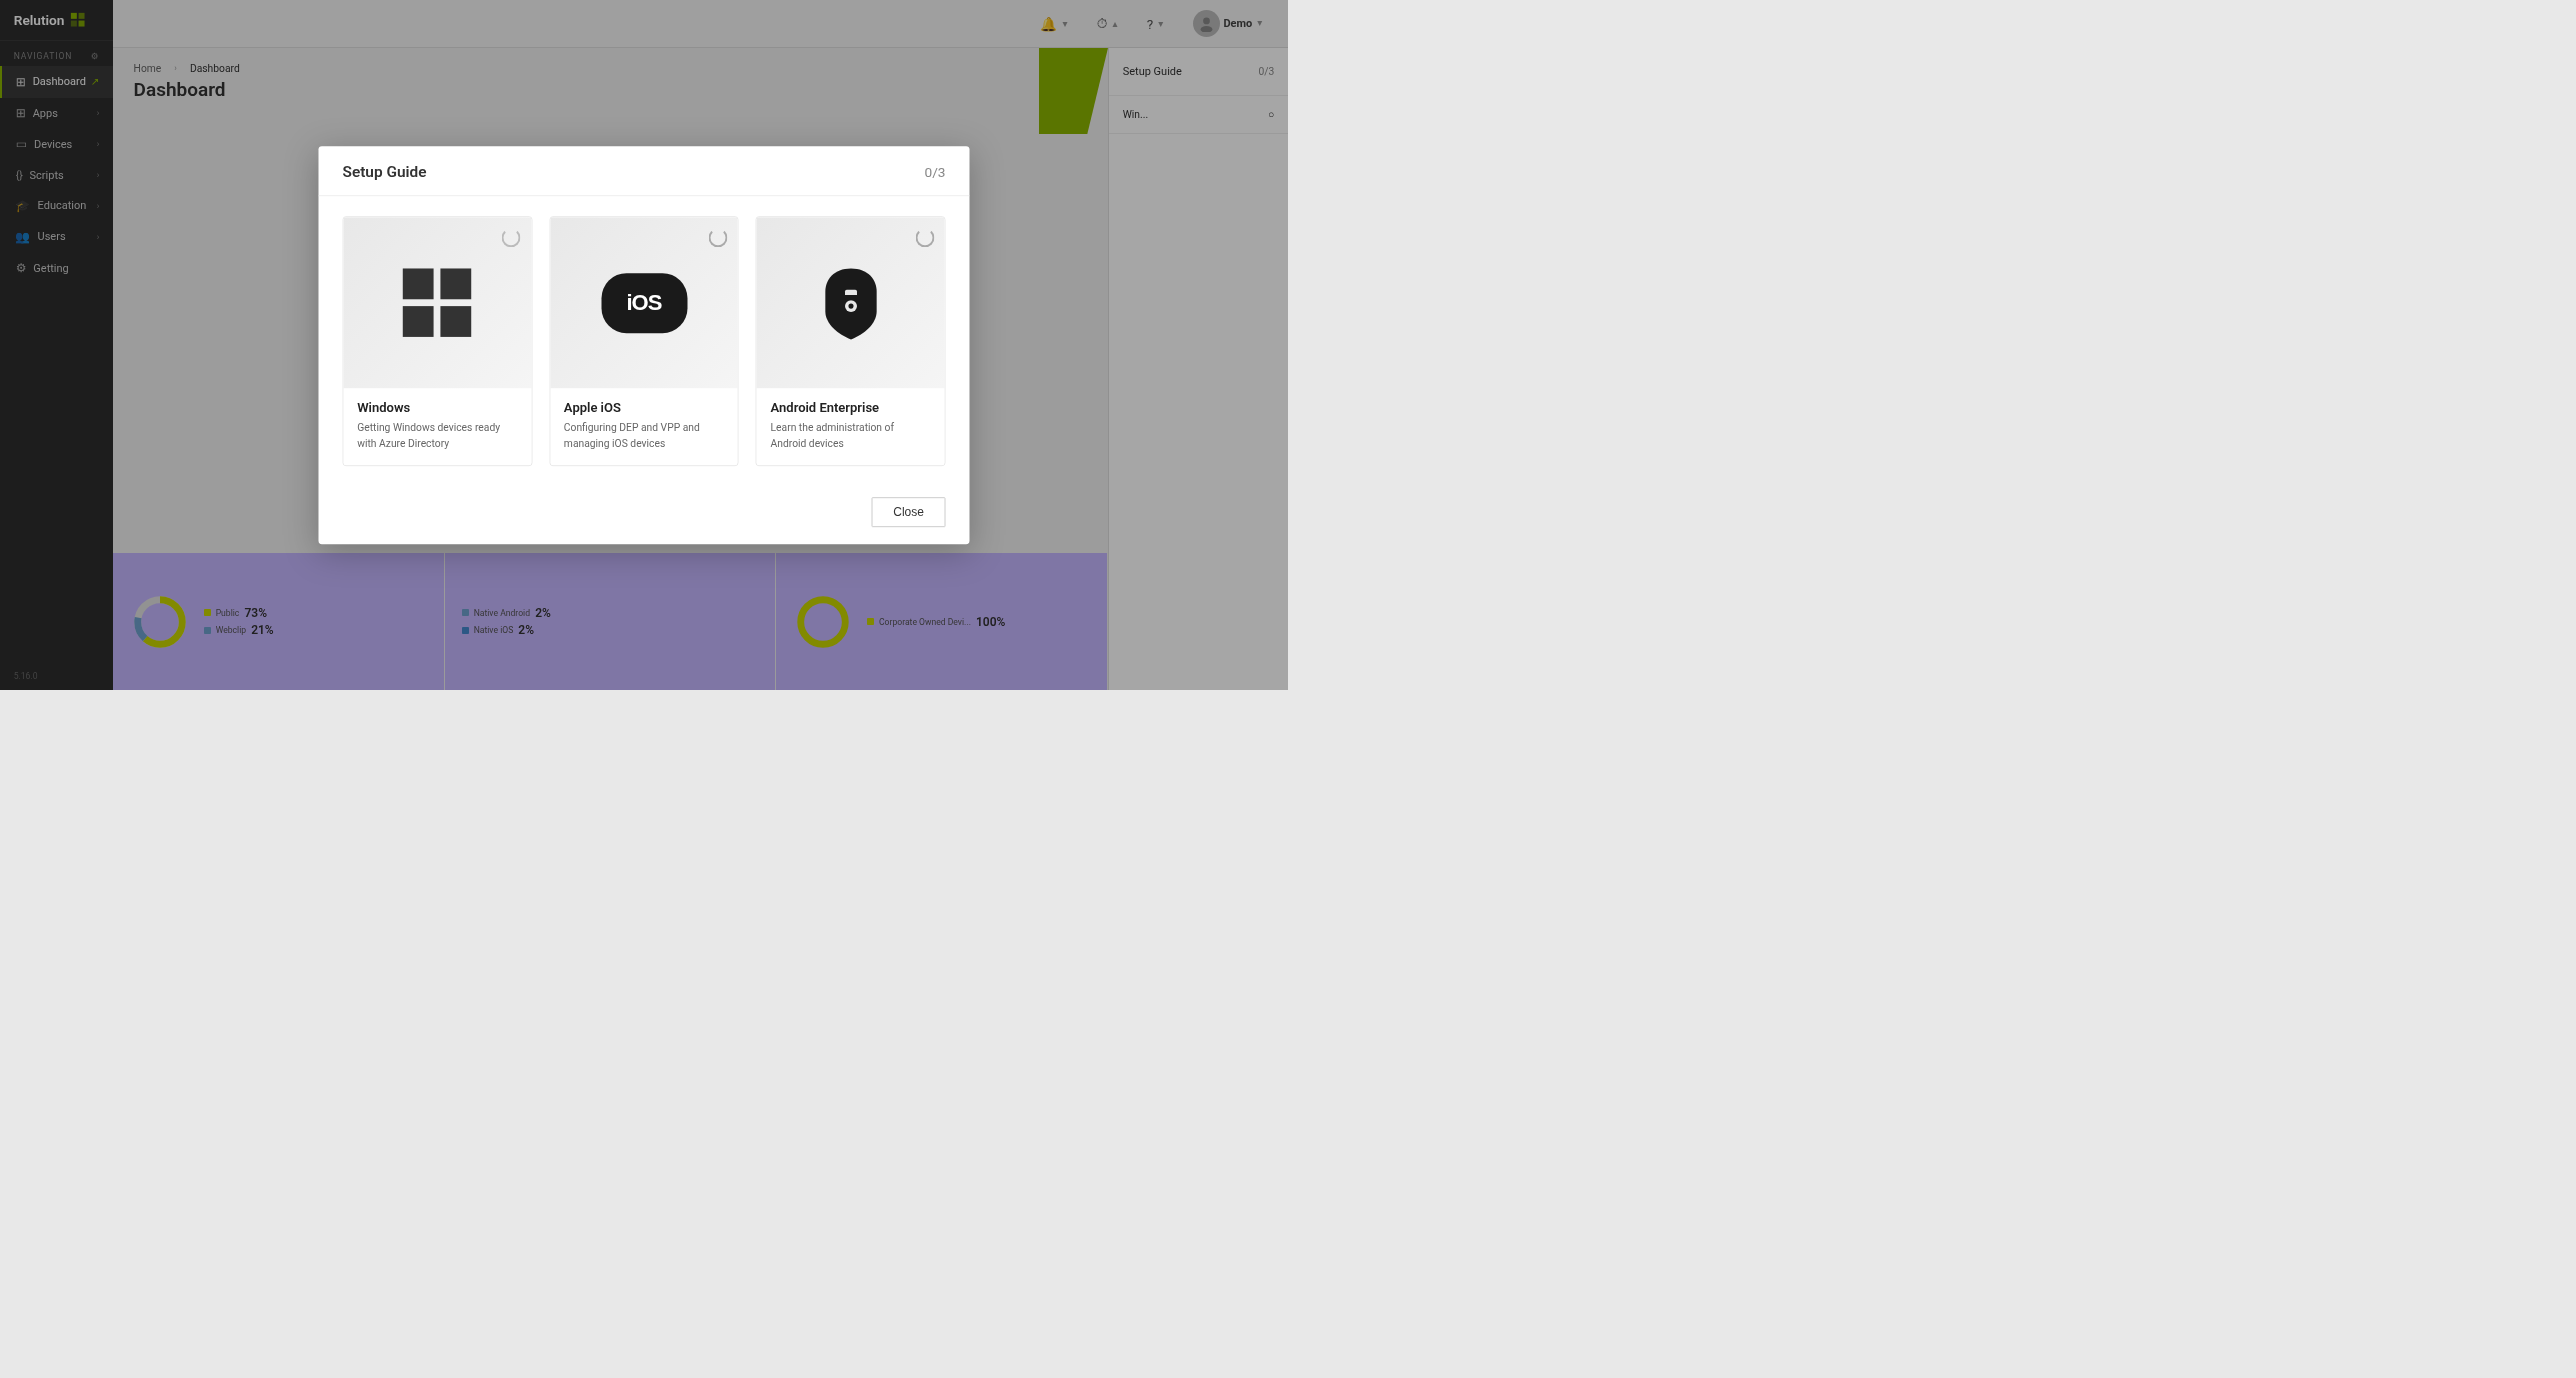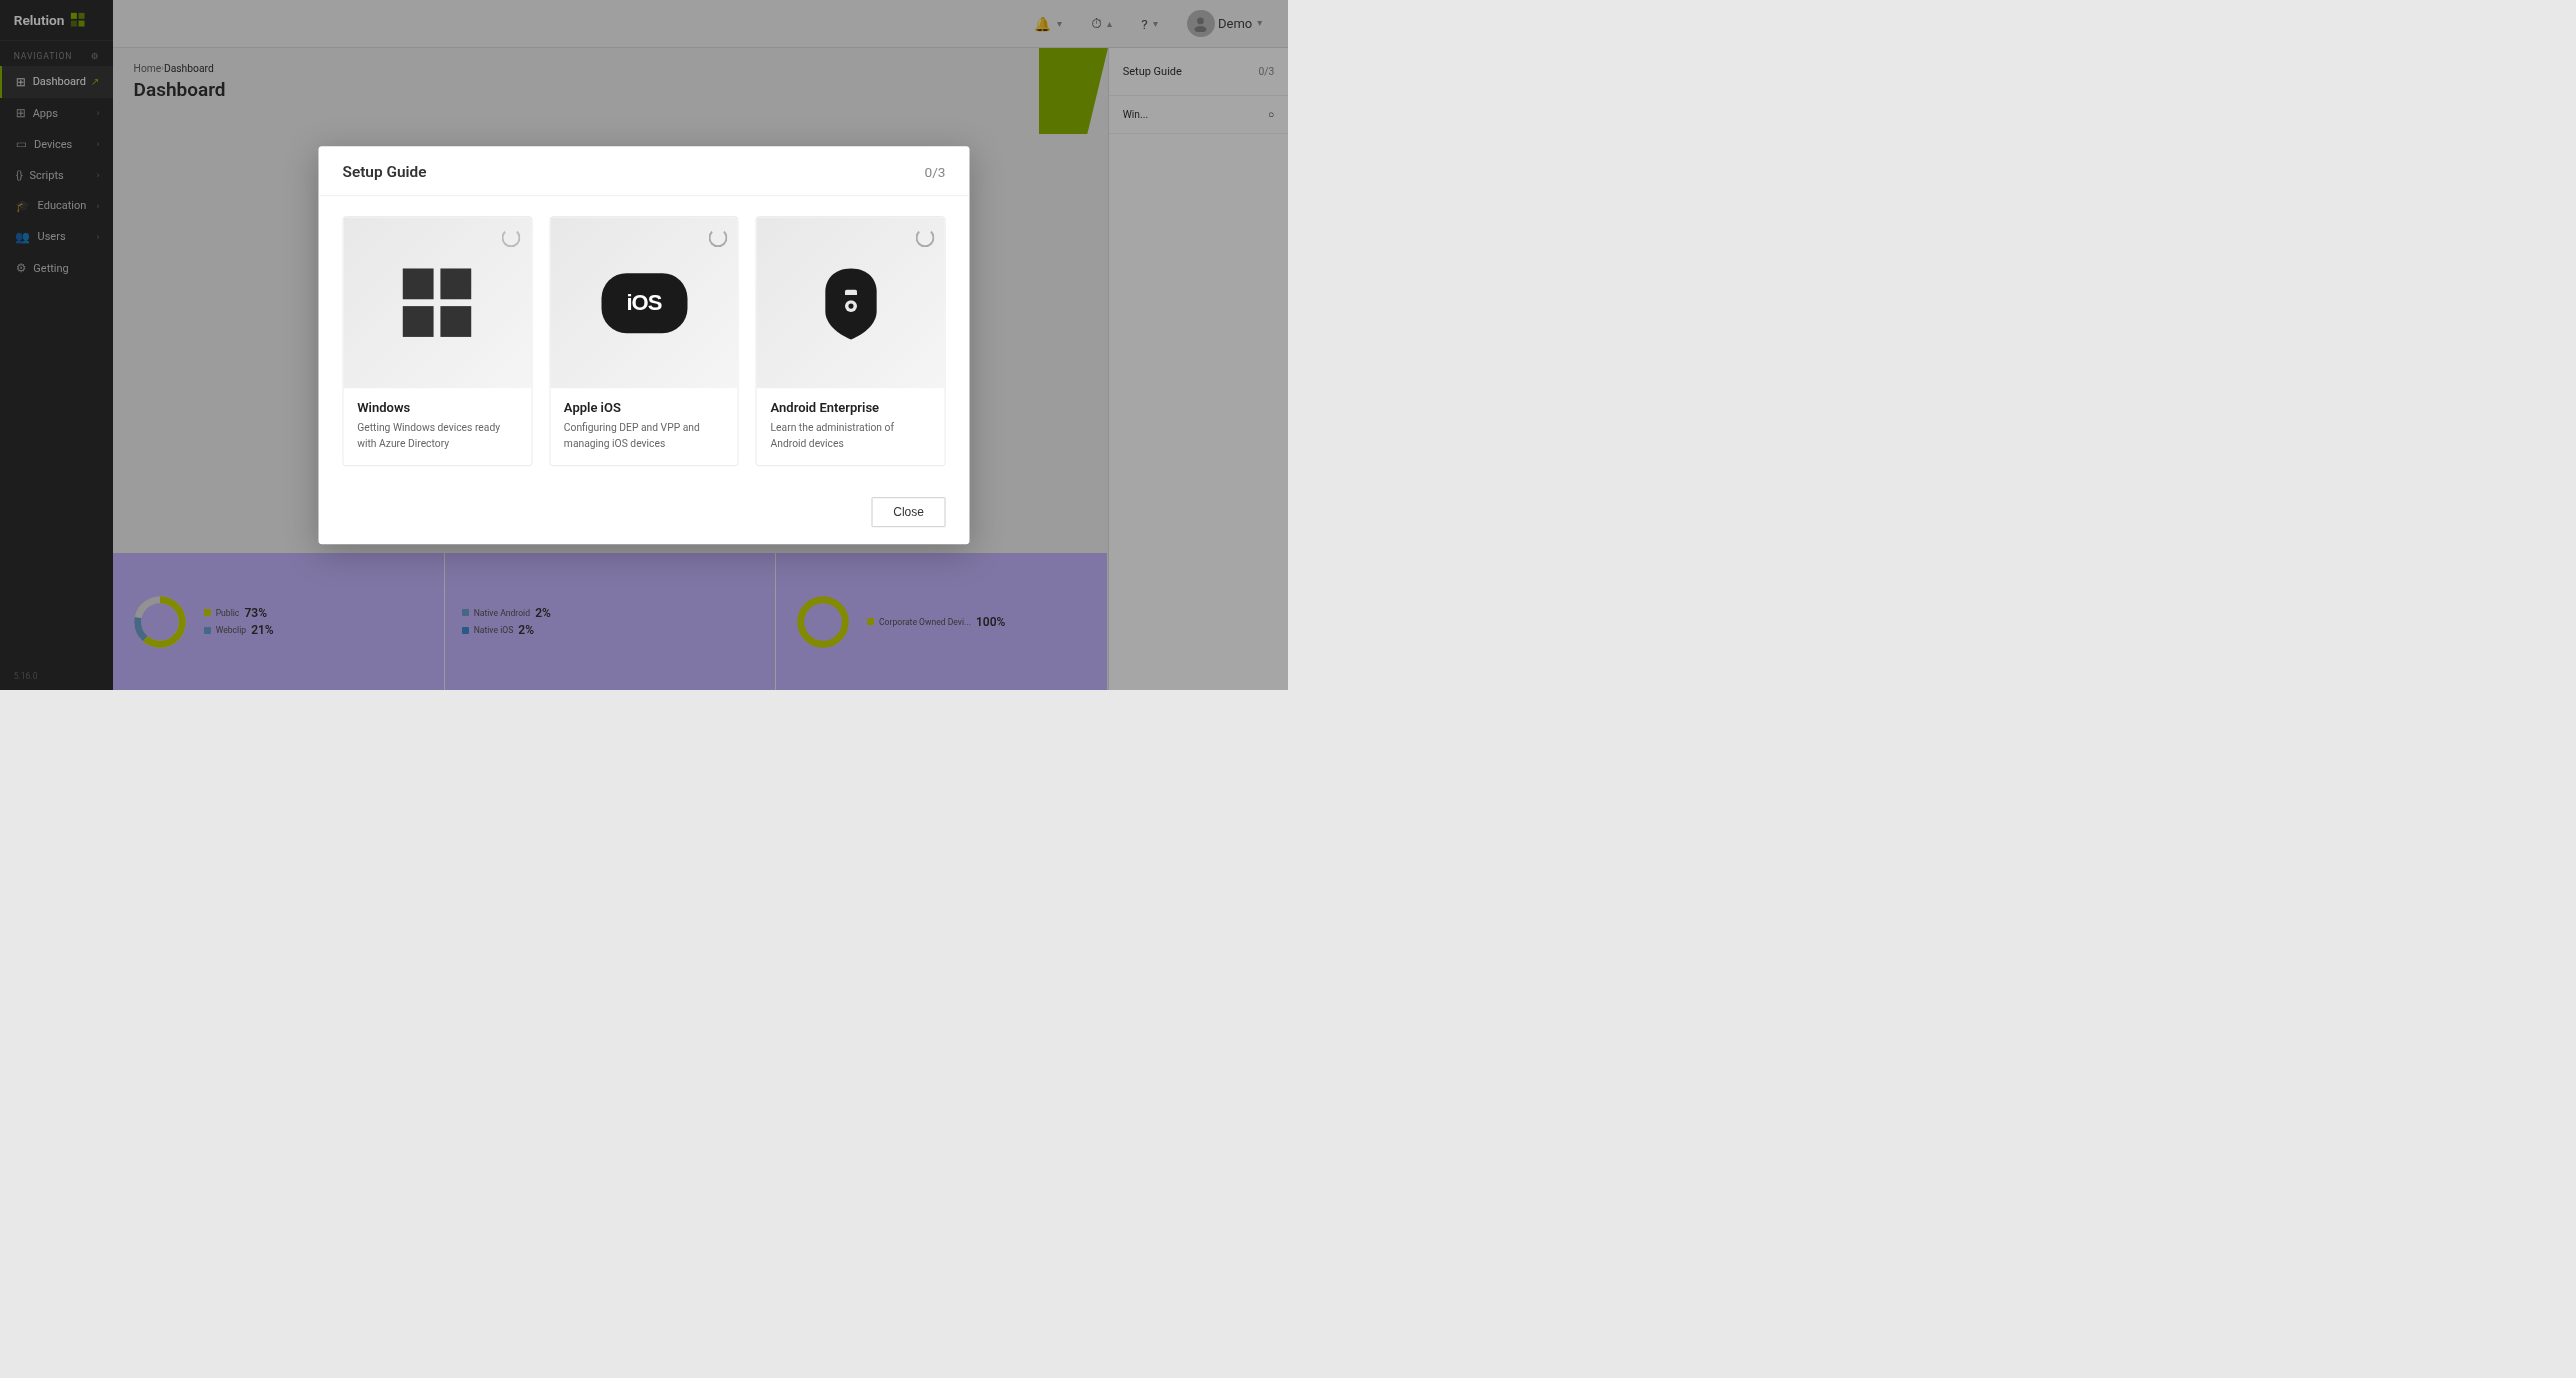--- a/index.html
+++ b/index.html
@@ -112,21 +112,21 @@
       position: absolute;
       left: 113px; top: 48px;
       right: 0; bottom: 0;
       background: #f0f0f0;
       overflow: hidden;
     }
     .breadcrumb-bar {
       padding: 13.7px 20.6px 3.4px;
       display: flex;
       align-items: center;
-      gap: 0;
+      gap: 13px;
       color: #666;
       font-size: 10.3px;
     }
     .breadcrumb-arrow { font-size: 8.6px; color: #999; }
     .page-title {
       padding: 0 20.6px 13.7px;
       font-size: 19px;
       font-weight: 600;
       color: #333;
     }
@@ -421,21 +421,21 @@
     <span class="topbar-icon">?</span>
     <span class="topbar-chevron">▼</span>
   </div>
   <div class="topbar-btn">
     <div class="topbar-avatar">
       <svg width="17" height="17" viewBox="0 0 20 20">
         <circle cx="10" cy="7" r="4" fill="#888"></circle>
         <ellipse cx="10" cy="17" rx="7" ry="4" fill="#888"></ellipse>
       </svg>
     </div>
-    <span style="font-size:13px;color:#444;">Demo</span>
+    <span style="font-size:11px;color:#444;font-weight:bold;">Demo</span>
     <span class="topbar-chevron">▼</span>
   </div>
 </div>
 
 <div class="main">
   <div class="breadcrumb-bar">
     <span style="color:#666;cursor:pointer;">Home</span>
     <span class="breadcrumb-arrow">›</span>
     <span style="color:#333;">Dashboard</span>
   </div>

